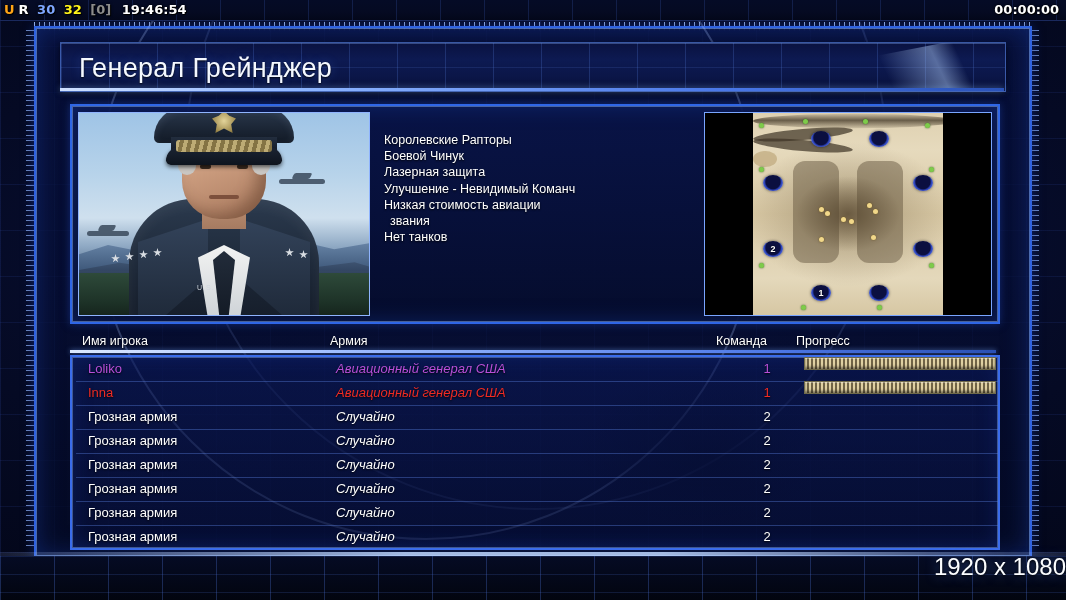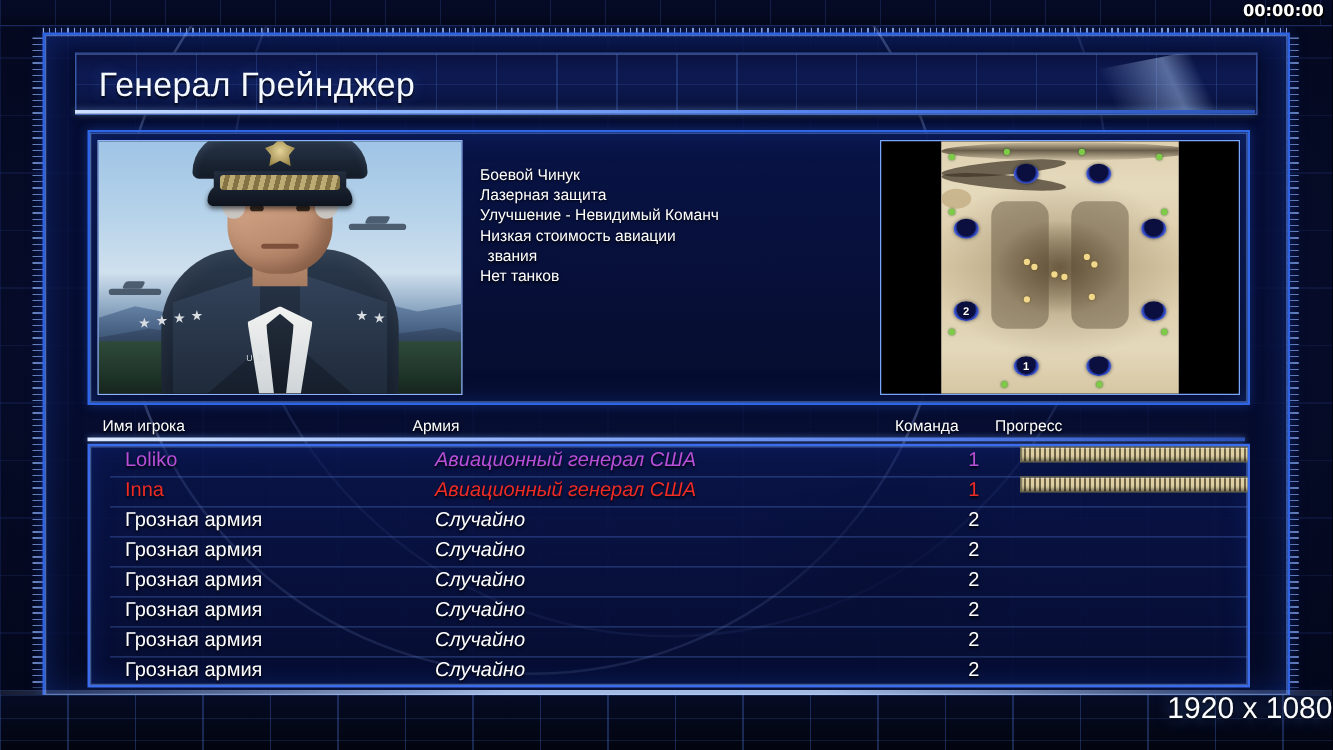--- a/index.html
+++ b/index.html
@@ -307,23 +307,23 @@
 
   
   #plist{
     position:absolute;left:36px;top:329px;width:926px;height:191px;
     border:2px solid #3a6ceb;
     box-shadow:inset 0 0 0 1px rgba(150,190,255,.4), inset 0 0 18px rgba(14,38,120,.55);
     background:linear-gradient(to bottom, rgba(12,26,92,.55), rgba(7,16,60,.55));
     overflow:hidden;
   }
   .prow{
-    position:absolute;left:16px;width:926px;height:24px;
+    position:absolute;left:4px;width:926px;height:24px;
     border-bottom:1px solid rgba(92,132,230,.38);
-    font-size:16px;
+    font-size:13px;
   }
   .prow .cell{position:absolute;top:0;line-height:24px;white-space:nowrap;
     text-shadow:0 1px 2px rgba(0,0,0,.9);}
   .c-name{left:12px;}
   .c-army{left:260px;font-style:italic;}
   .c-team{left:676px;width:30px;text-align:center;}
   .c-prog{left:728px;top:6px;}
   .bar{
     width:190px;height:11px;
     border:1px solid #6f6a4a;
@@ -352,20 +352,27 @@
       linear-gradient(to bottom,#050b24,#02050f);
   }
 </style>
 </head>
 <body>
 
 <div id="screen">
 
   <div id="topbar">
     <div class="grid"></div>
+    <div id="osd-left">
+      <span class="c-u">U</span><span class="c-r">R</span>
+      <span class="c-num1">30</span>
+      <span class="c-num2">32</span>
+      <span class="c-brk">[0]</span>
+      <span class="c-time">19:46:54</span>
+    </div>
     <div id="osd-right">00:00:00</div>
   </div>
 
   <div class="ruler ruler-h big" style="left:34px;top:22px;width:998px;"></div>
   <div class="ruler ruler-h" style="left:120px;top:564px;width:830px;"></div>
   <div class="ruler ruler-v" style="left:26px;top:30px;height:520px;"></div>
   <div class="ruler ruler-v" style="left:1030px;top:30px;height:520px;"></div>
 
   <div id="frame">
     <div class="edge"></div>
@@ -411,20 +418,21 @@
         <div class="star" style="left:32px;bottom:52px;"></div>
         <div class="star" style="left:46px;bottom:54px;"></div>
         <div class="star" style="left:60px;bottom:56px;"></div>
         <div class="star" style="left:74px;bottom:58px;"></div>
         <div class="star" style="left:206px;bottom:58px;"></div>
         <div class="star" style="left:220px;bottom:56px;"></div>
         <div id="p-us">U.S.</div>
       </div>
 
       <div id="desc">
+        <div class="dline">Королевские Рапторы</div>
         <div class="dline">Боевой Чинук</div>
         <div class="dline">Лазерная защита</div>
         <div class="dline">Улучшение - Невидимый Команч</div>
         <div class="dline">Низкая стоимость авиации</div>
         <div class="dline cont"> звания</div>
         <div class="dline">Нет танков</div>
       </div>
 
       <div id="mapbox">
         <div id="mapimg">

